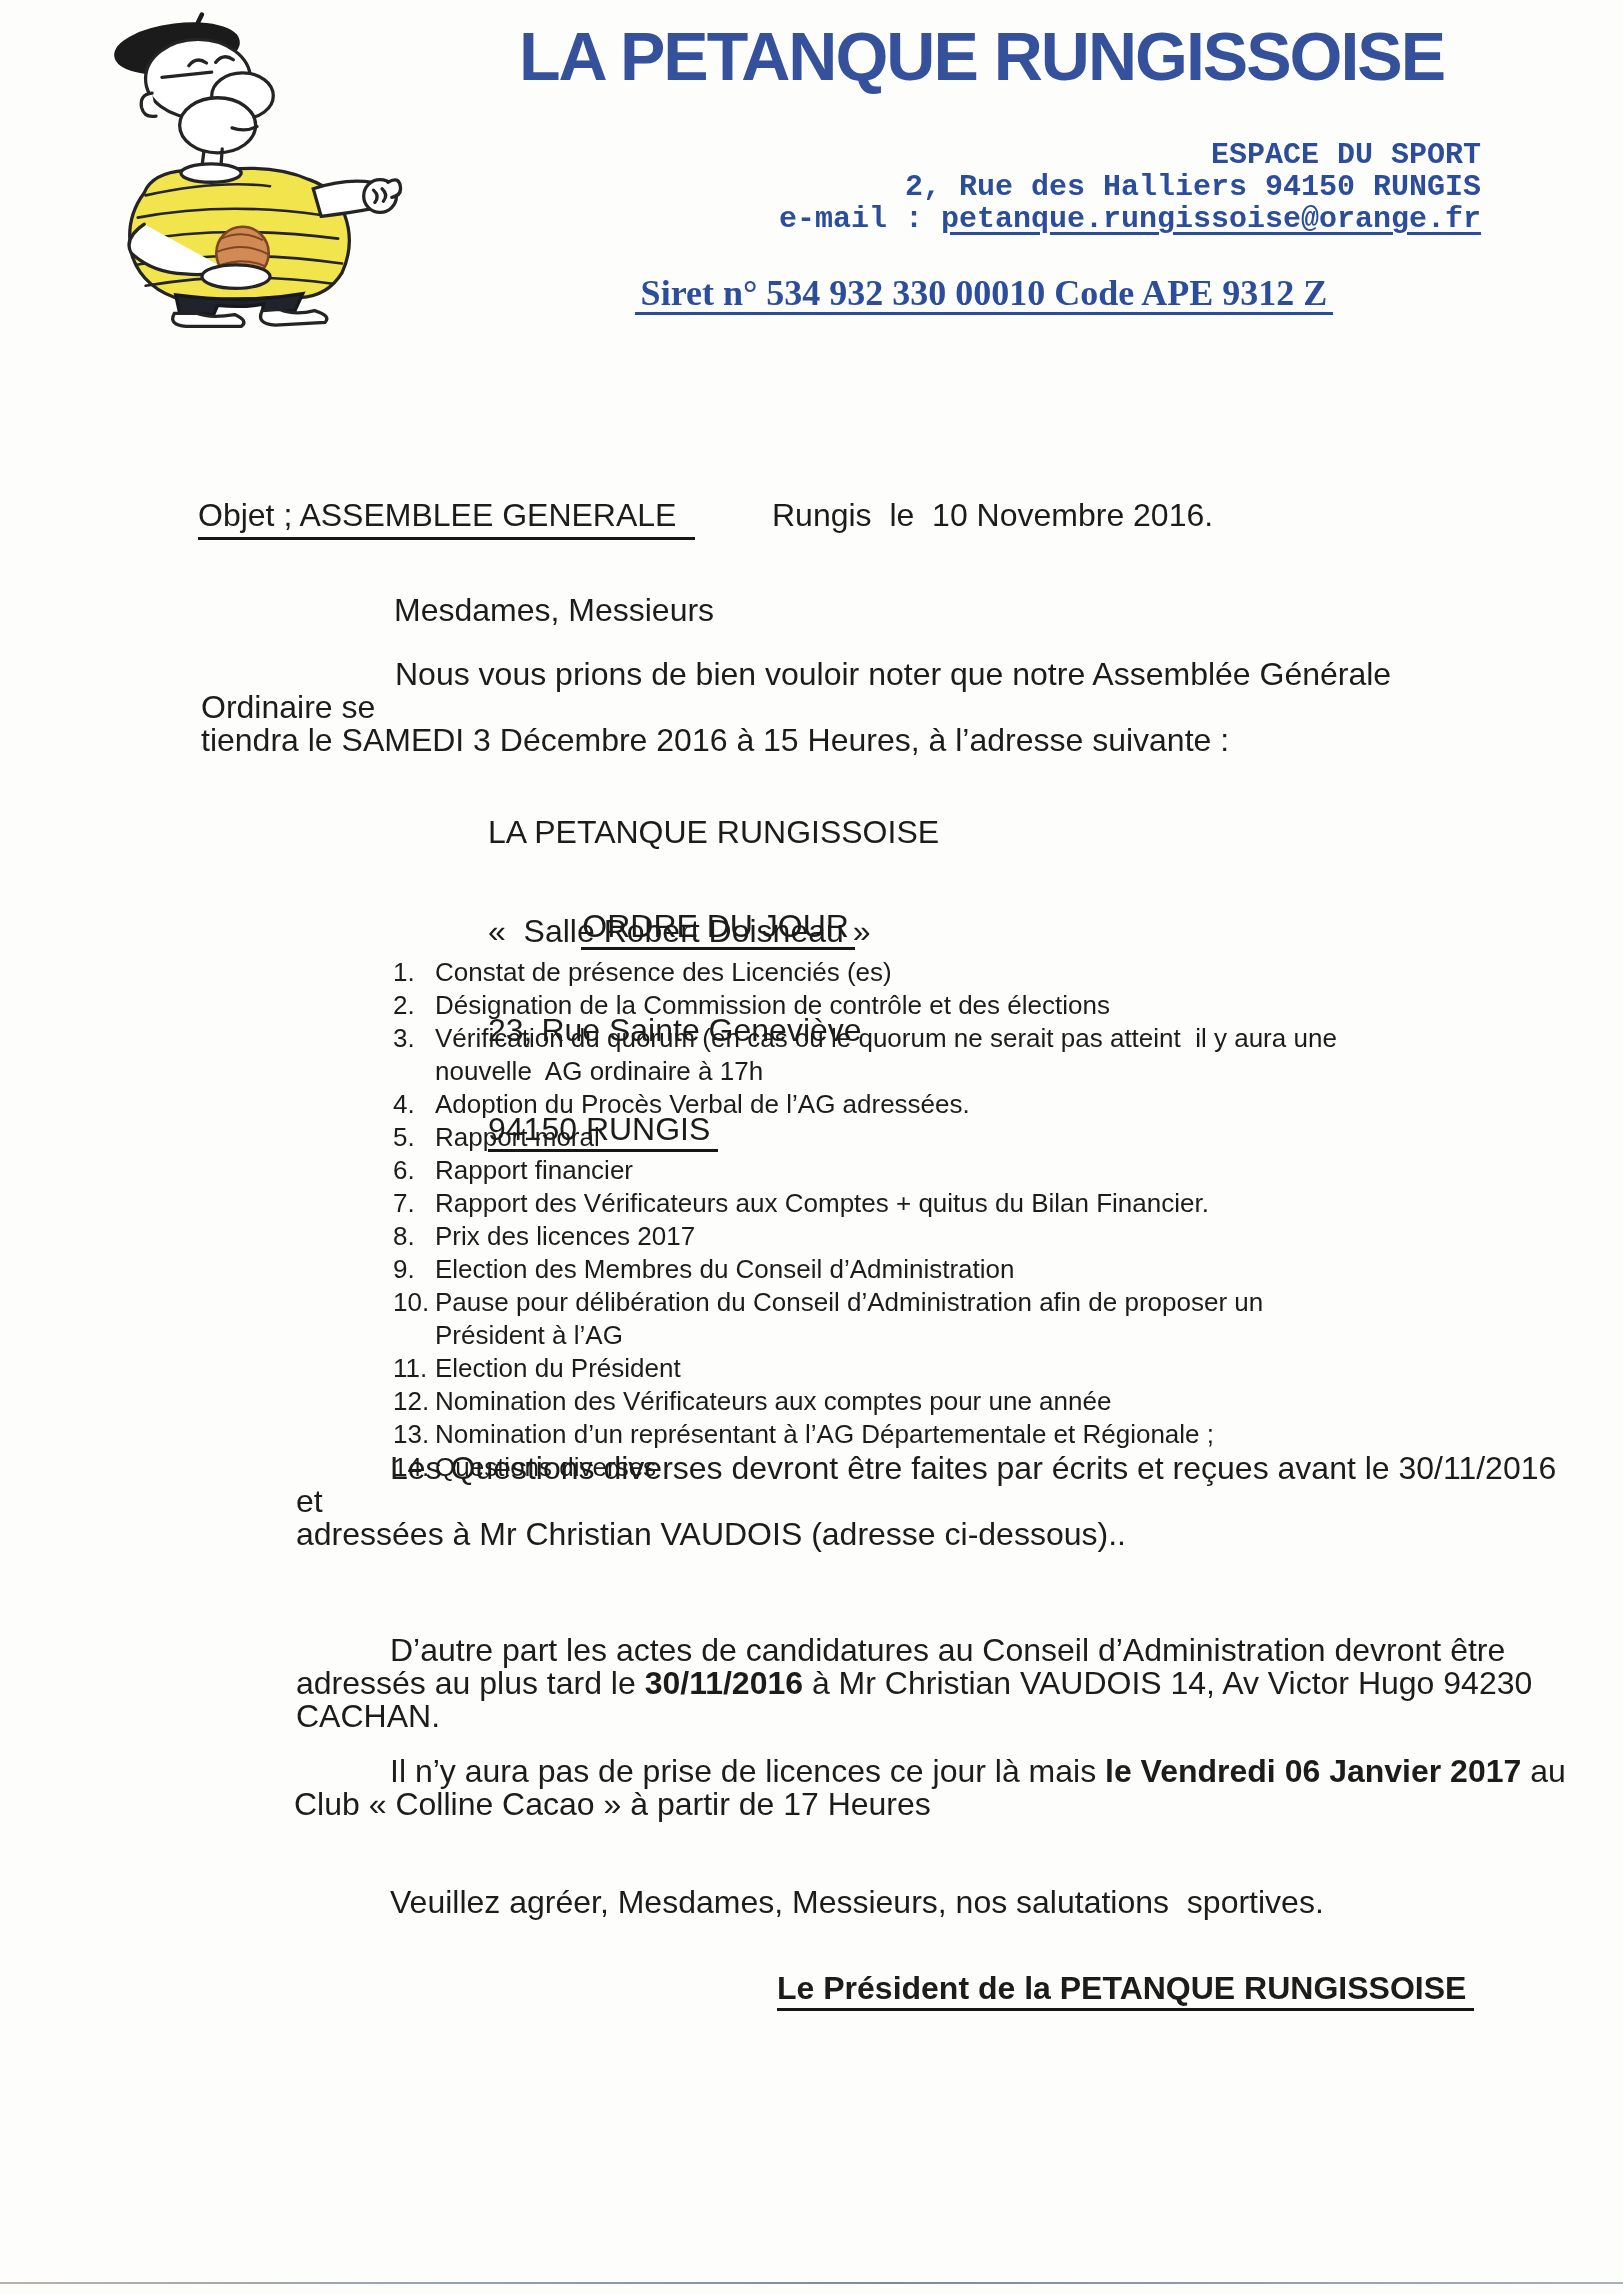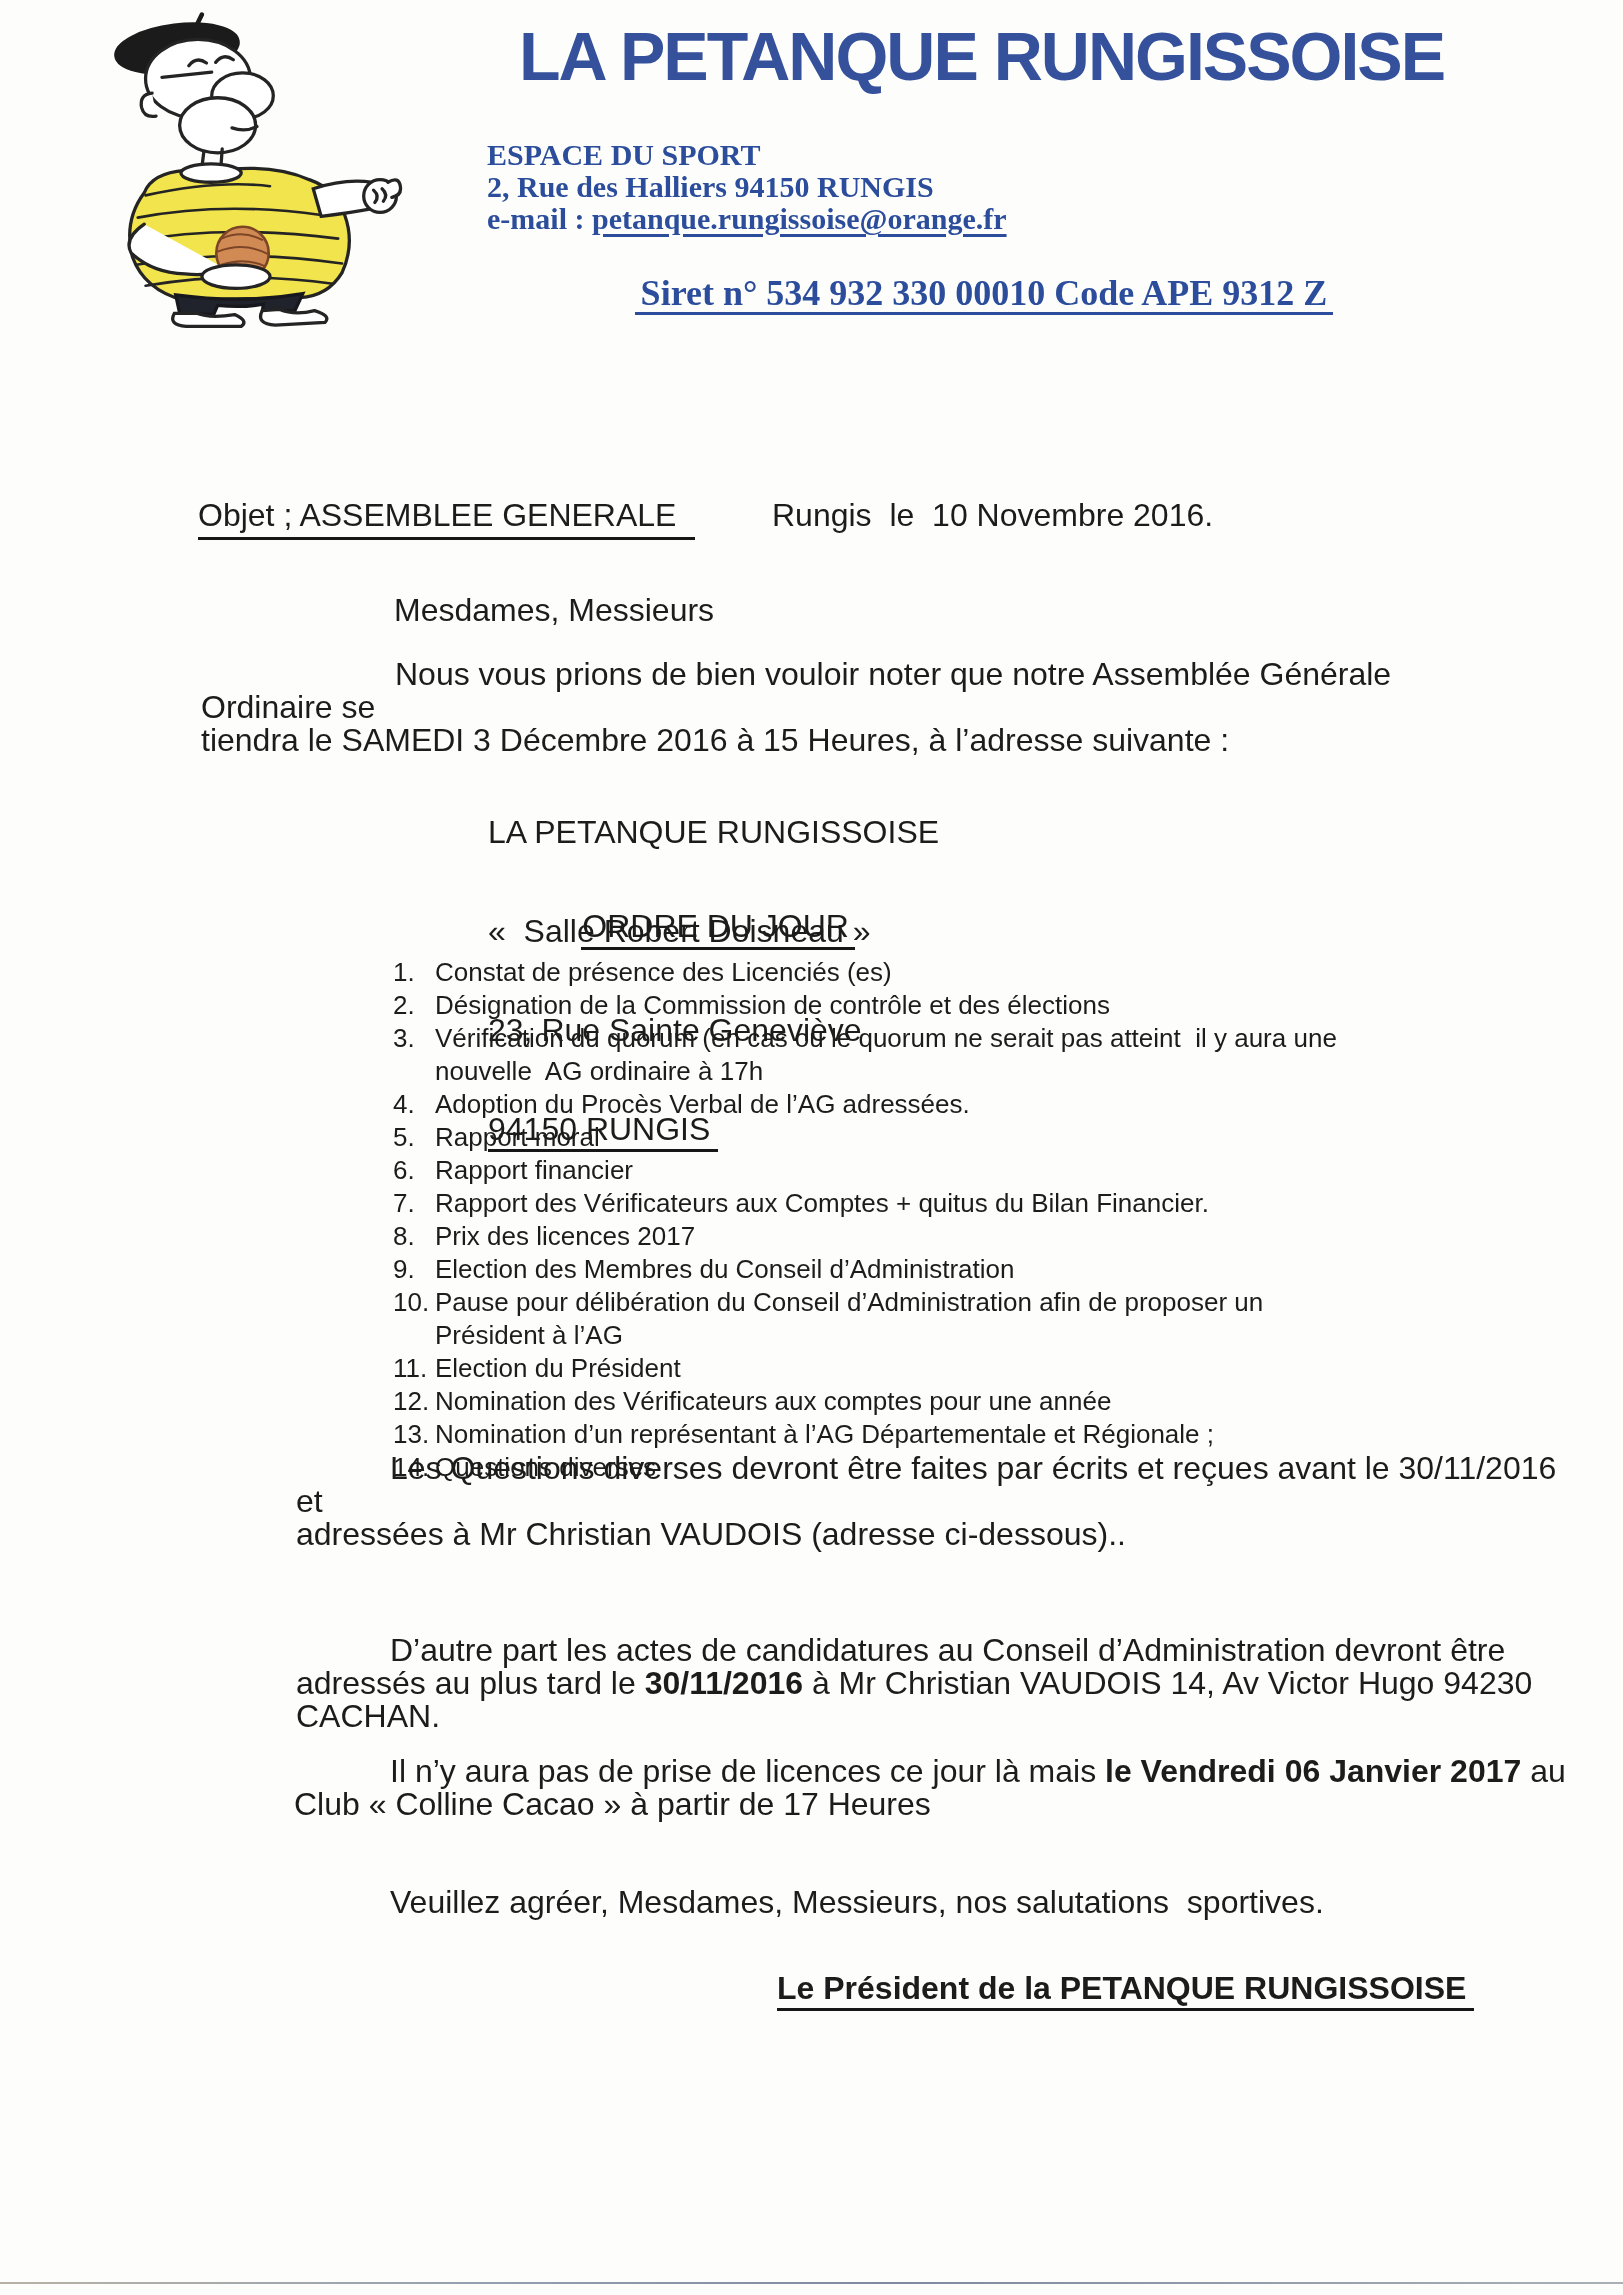--- a/index.html
+++ b/index.html
@@ -12,22 +12,22 @@
   .b { font-weight:700; }
 
   
   .logo { position:absolute; left:46px; top:7.9px; width:357px; height:321px; }
   .club-title {
     position:absolute; left:478px; top:19.6px; width:1007px; text-align:center;
     font-size:68px; line-height:72px; font-weight:700; letter-spacing:-2px;
     color:#35519c; white-space:nowrap;
   }
   .hdr {
-    position:absolute; left:487px; top:139px; width:994px; text-align:left;
-    font-family:Liberation Serif, serif; font-weight:700;
+    position:absolute; left:487px; top:139px; width:994px; text-align:right;
+    font-family:Liberation Mono, monospace; font-weight:700;
     font-size:30px; line-height:32px; color:#2b4d9b;
   }
   .hdr div { margin:0; }
   .email-link { text-decoration:underline; text-decoration-thickness:2.6px; text-underline-offset:4.6px; color:#2b4d9b; }
   .siret {
     position:absolute; left:487px; top:277px; width:994px; text-align:center;
     font-family:"Liberation Serif", serif; font-weight:700;
     font-size:36px; line-height:32px; color:#2b4d9b;
   }
   .siret span { display:inline-block; border-bottom:3.3px solid #2b4d9b; padding:0 5.2px 3.3px 5.2px; }

